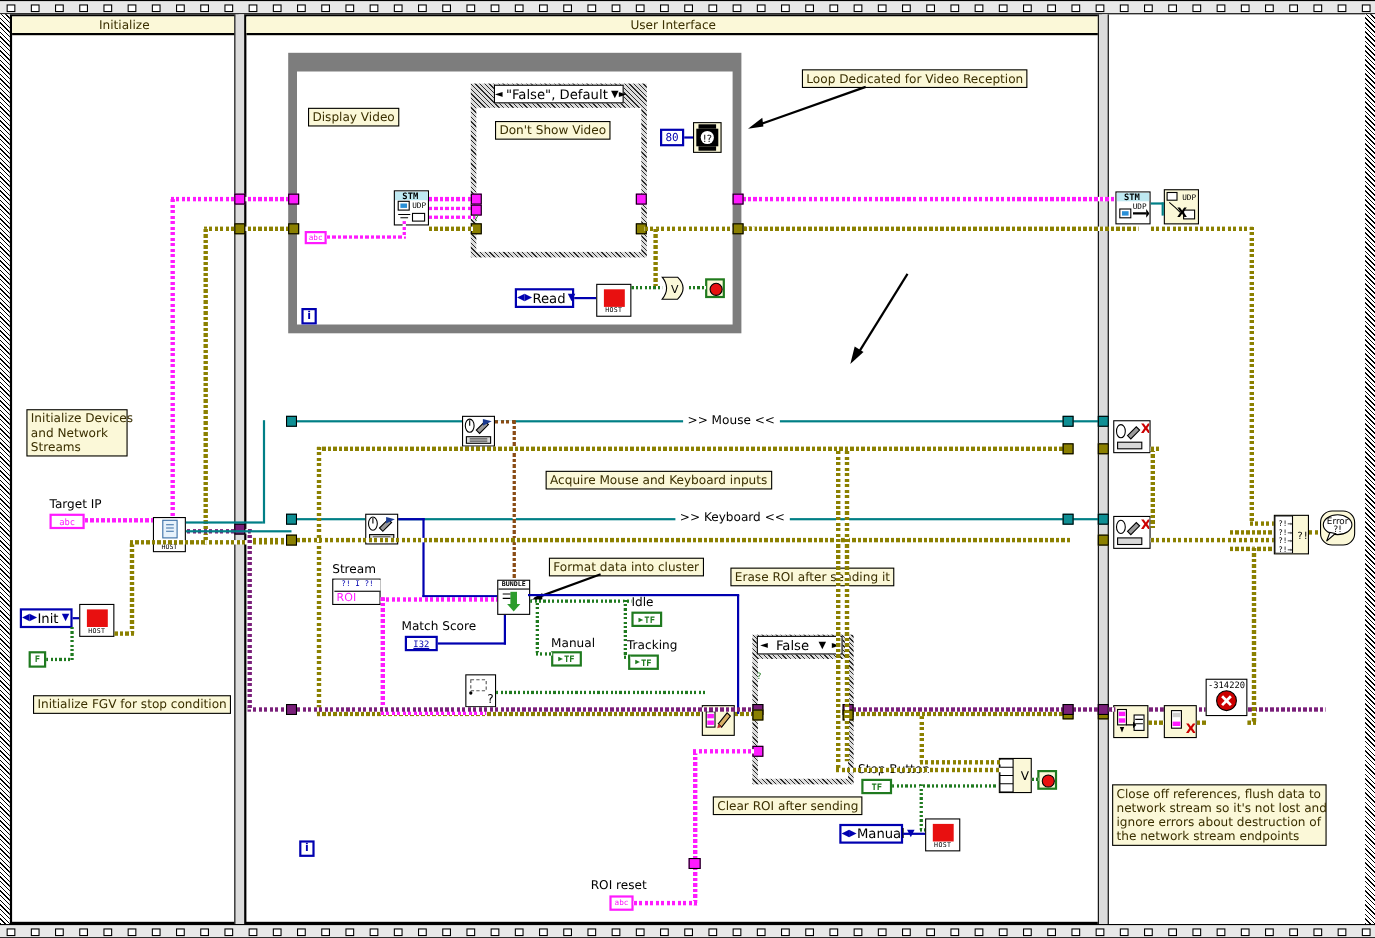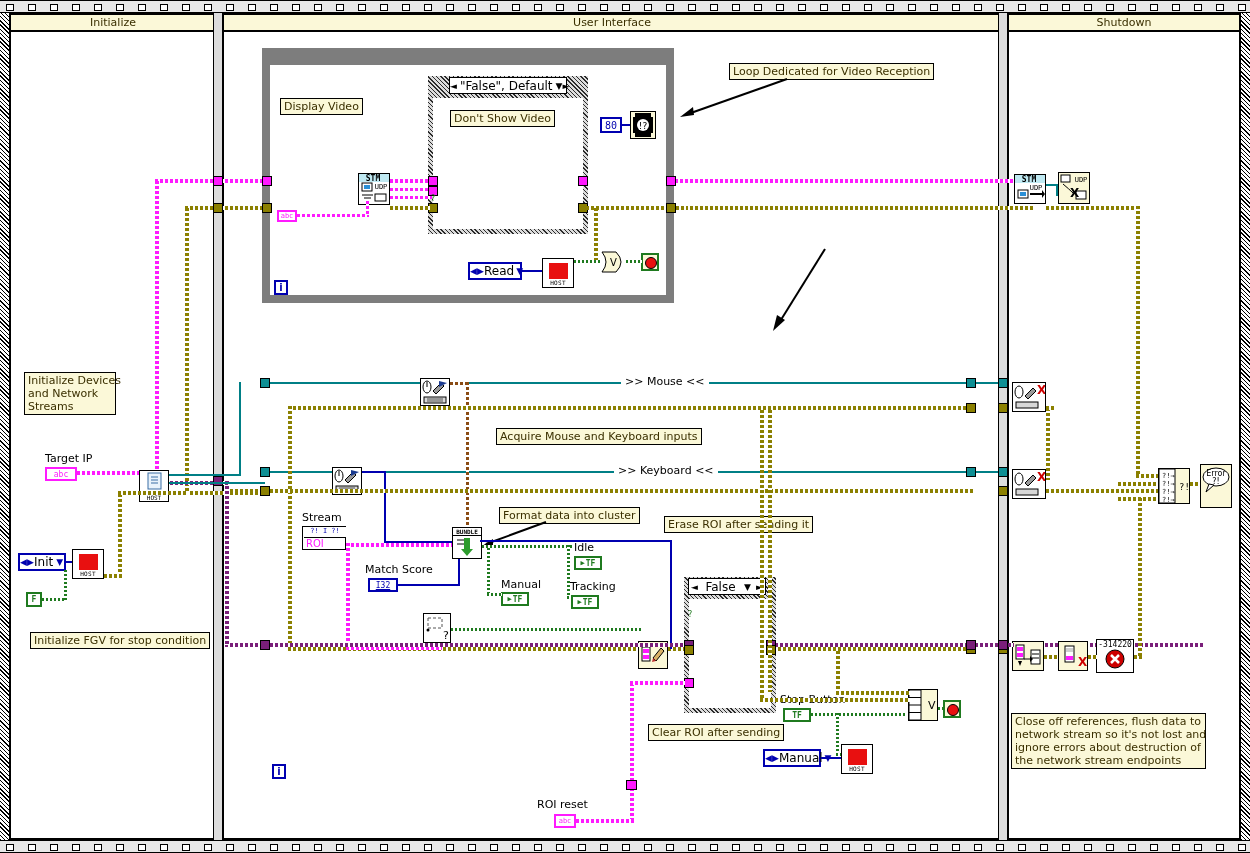--- a/index.html
+++ b/index.html
@@ -234,23 +234,20 @@
   <div class="frame" style="left:9px;top:13px;width:208px;height:827px;">
     <div class="frame-hdr">Initialize</div>
   </div>
   <div class="frame-divider" style="left:213px;top:13px;height:827px;"></div>
 
   <div class="frame" style="left:222px;top:13px;width:780px;height:827px;">
     <div class="frame-hdr">User Interface</div>
   </div>
   <div class="frame-divider" style="left:998px;top:13px;height:827px;"></div>
 
-  <div class="frame" style="left:1007px;top:13px;width:234px;height:827px;">
-    <div class="frame-hdr">Shutdown</div>
-  </div>
 
   <div class="w w-magd" style="left:155px;top:179px;width:880px;height:4px;"></div>
   <div class="w w-magdv" style="left:155px;top:181px;width:4px;height:290px;"></div>
   <div class="w w-magd" style="left:72px;top:471px;width:85px;height:4px;"></div>
 
   <div class="w w-olive" style="left:185px;top:206px;width:850px;height:4px;"></div>
   <div class="w w-olivev" style="left:185px;top:208px;width:4px;height:285px;"></div>
   <div class="w w-olive" style="left:185px;top:491px;width:75px;height:4px;"></div>
 
   <div class="wloop" style="left:262px;top:48px;width:412px;height:255px;">
@@ -655,21 +652,21 @@
       <rect x="0" y="0" width="16" height="34" fill="#fff" stroke="#000"></rect>
       <text x="3" y="9" font-size="7" fill="#000" font-family="DejaVu Sans Mono">?!→</text>
       <text x="3" y="17" font-size="7" fill="#000" font-family="DejaVu Sans Mono">?!→</text>
       <text x="3" y="25" font-size="7" fill="#000" font-family="DejaVu Sans Mono">?!→</text>
       <text x="3" y="33" font-size="7" fill="#000" font-family="DejaVu Sans Mono">?!→</text>
       <text x="20" y="21" font-size="9" fill="#000" font-family="DejaVu Sans Mono">?!</text>
     </svg>
   </div>
   <div class="w w-olive" style="left:1190px;top:482px;width:10px;height:4px;"></div>
 
-  <div class="node node-y" style="left:1200px;top:464px;width:32px;height:44px;">
+  <div class="node node-y" style="left:1200px;top:464px;width:32px;height:32px;border-radius:11px;">
     <svg width="30" height="32" viewBox="0 0 30 32">
       <ellipse cx="15" cy="12" rx="13" ry="9" fill="#fff" stroke="#000"></ellipse>
       <path d="M8,19 L5,27 L13,20 Z" fill="#fff" stroke="#000"></path>
       <text x="15" y="11" font-size="8" text-anchor="middle" fill="#000" font-family="DejaVu Sans">Error</text>
       <text x="15" y="19" font-size="8" text-anchor="middle" fill="#000" font-family="DejaVu Sans">?!</text>
     </svg>
   </div>
 
   <div class="node node-y" style="left:1012px;top:641px;width:32px;height:30px;">
     <svg width="30" height="28" viewBox="0 0 30 28">
@@ -685,21 +682,21 @@
     </svg>
   </div>
   <div class="node node-y" style="left:1058px;top:641px;width:30px;height:30px;">
     <svg width="28" height="28" viewBox="0 0 28 28">
       <rect x="6" y="4" width="9" height="16" fill="#fff" stroke="#000"></rect>
       <rect x="7" y="6" width="7" height="4" fill="#cfcfcf"></rect>
       <rect x="7" y="14" width="7" height="4" fill="#ff1aff"></rect>
       <text x="19" y="24" font-size="12" fill="#cc0000" font-family="DejaVu Sans" font-weight="bold">X</text>
     </svg>
   </div>
-  <div class="node" style="left:1096px;top:639px;width:38px;height:34px;">
+  <div class="node" style="left:1096px;top:617px;width:38px;height:34px;">
     <div style="text-align:center;font-size:8px;font-family:'DejaVu Sans Mono',monospace;">-314220</div>
     <svg width="36" height="22" viewBox="0 0 36 22">
       <circle cx="18" cy="10" r="9" fill="#cc0000" stroke="#000"></circle>
       <path d="M14,6 L22,14 M22,6 L14,14" stroke="#fff" stroke-width="2.5"></path>
     </svg>
   </div>
   <div class="w w-olive" style="left:1044px;top:655px;width:14px;height:4px;"></div>
   <div class="w w-olive" style="left:1088px;top:655px;width:10px;height:4px;"></div>
   <div class="w w-olive" style="left:1134px;top:655px;width:8px;height:4px;"></div>
   <div class="w w-olivev" style="left:1138px;top:498px;width:4px;height:158px;"></div>

